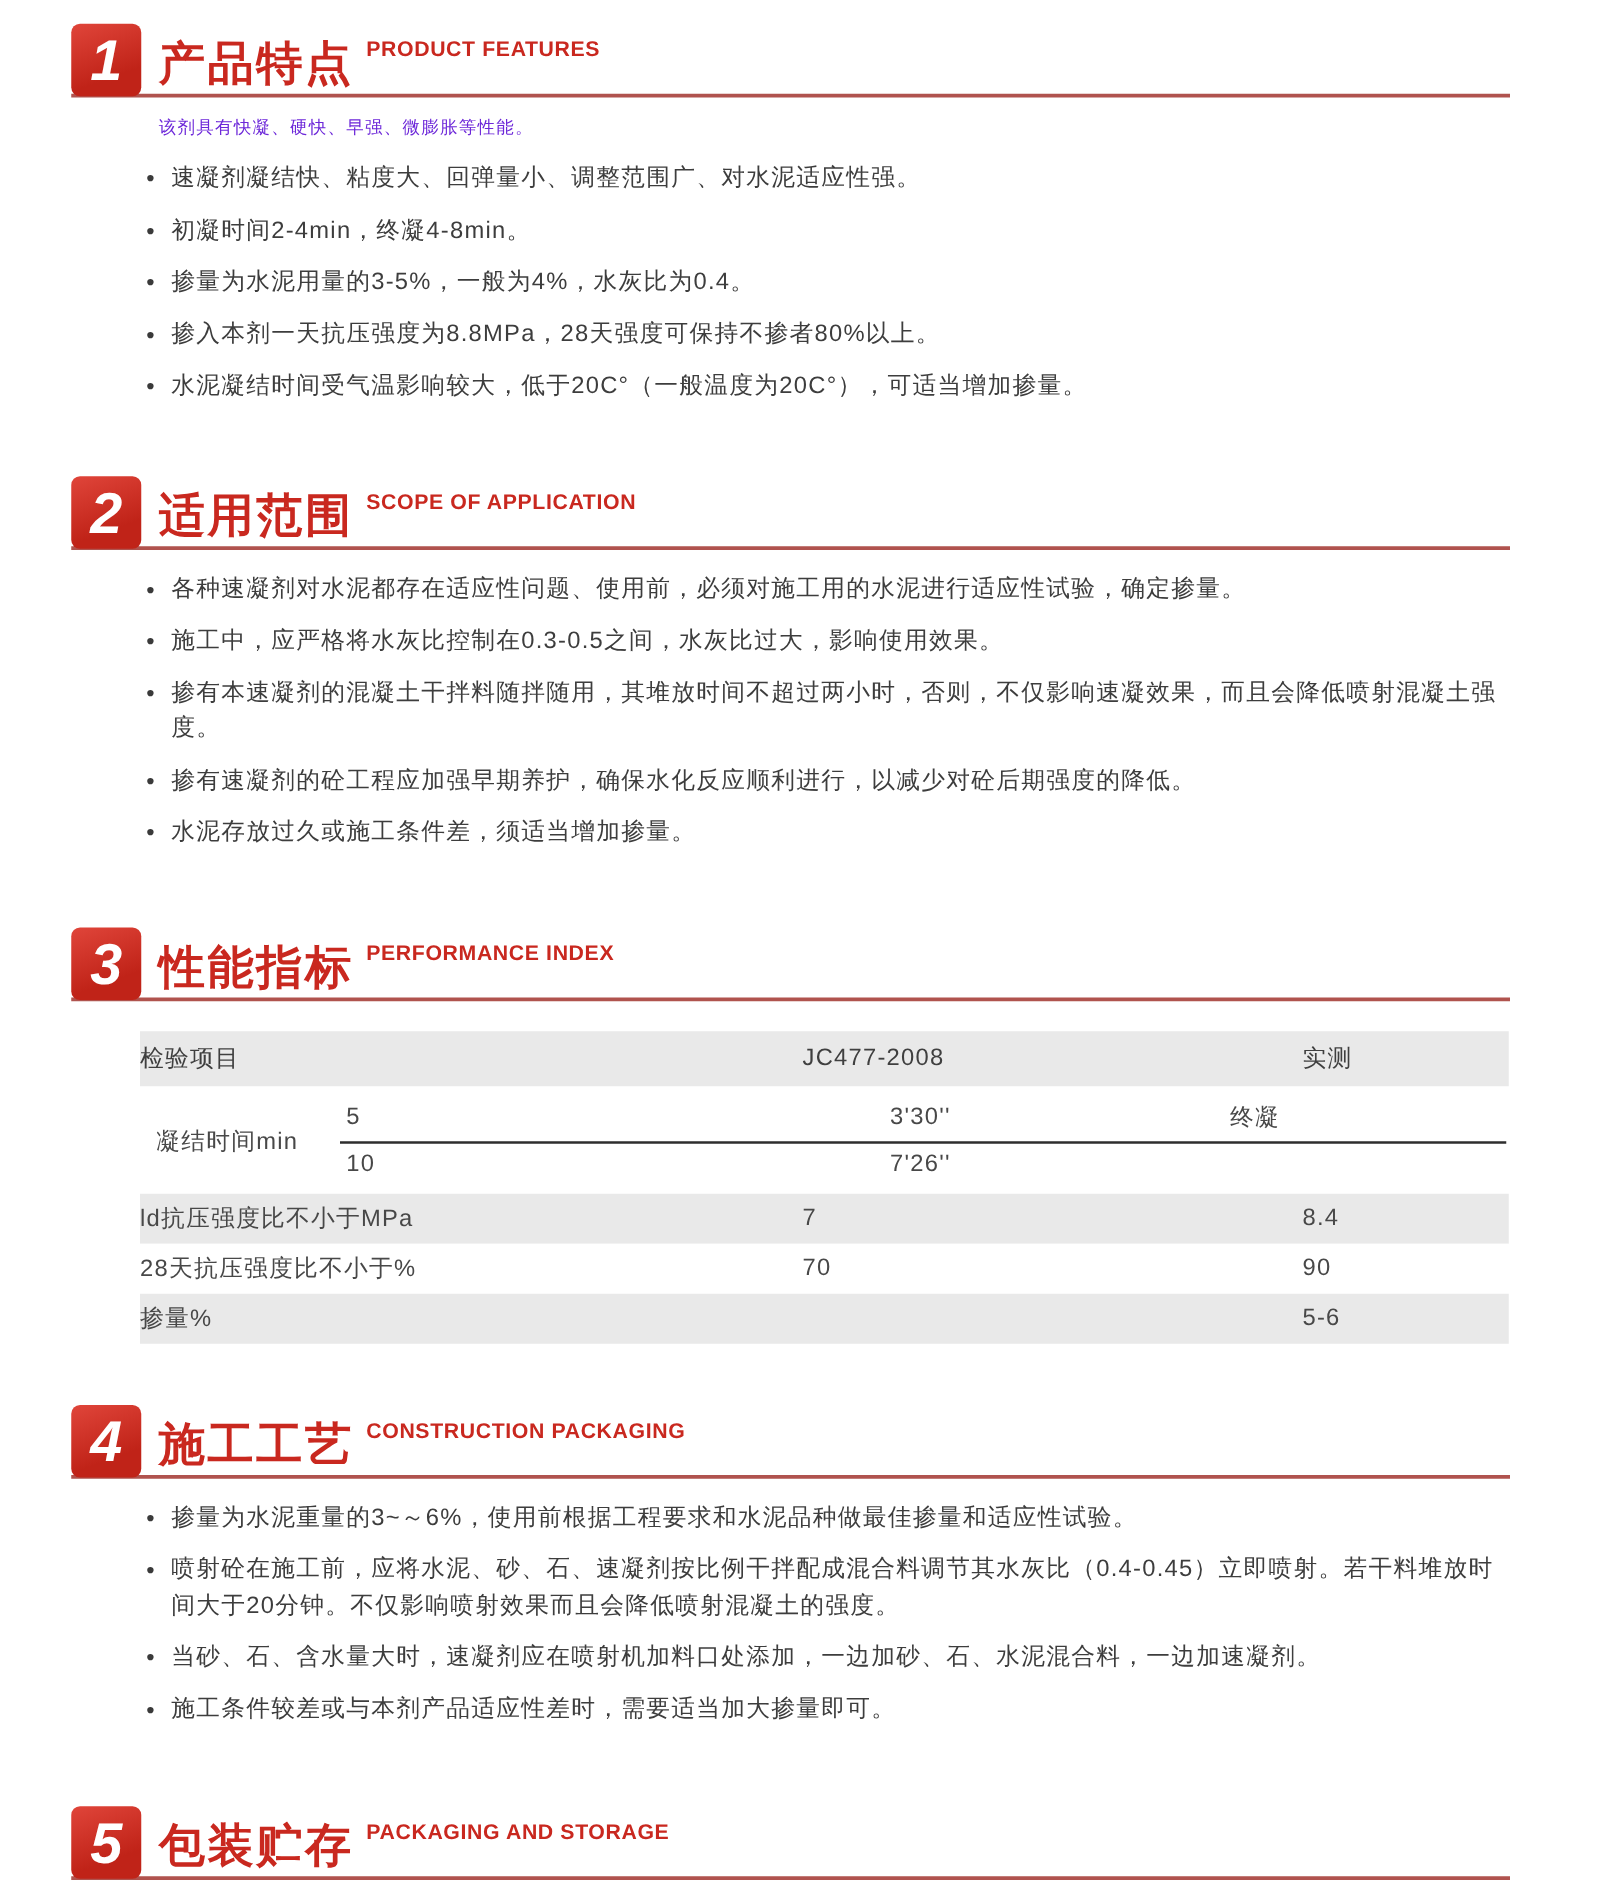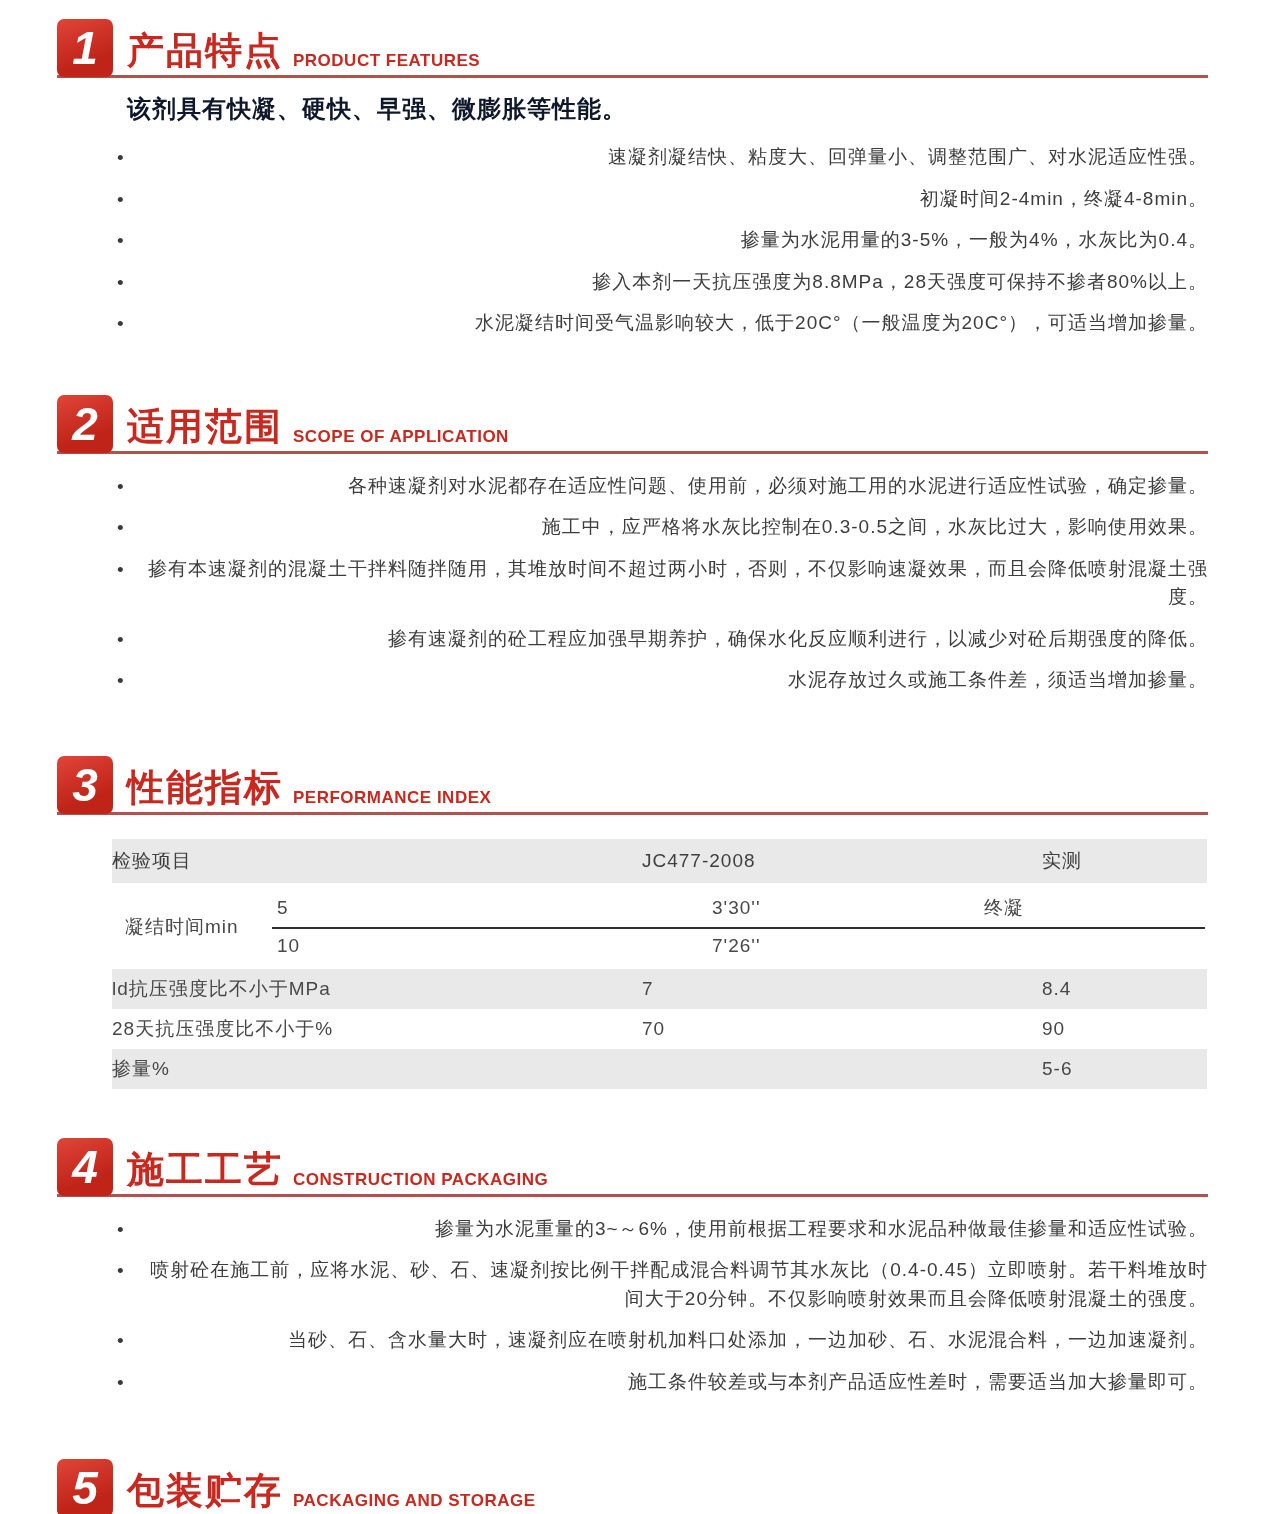--- a/index.html
+++ b/index.html
@@ -49,36 +49,35 @@
     letter-spacing:2px;
     margin-left:14px;
     line-height:1.05;
     padding-bottom:4px;
   }
   .title-en{
     color:var(--red);
     font-size:17px;
     font-weight:bold;
     margin-left:10px;
-    padding-bottom:4px;
+    padding-bottom:25px;
     letter-spacing:0.5px;
   }
 
   
   .intro{
     margin:15px 0 10px 70px;
-    font-size:24px;
-    font-weight:bold;
-    color:#0f172a;
+    font-size:14px;
+    font-weight:normal;
+    color:#6d28d9;
     letter-spacing:1px;
   }
   ul.bullets{
     list-style:none;
     margin:18px 0 0 60px;
-    text-align:right;
   }
   ul.bullets li{
     position:relative;
     padding-left:20px;
     font-size:19px;
     line-height:1.5;
     letter-spacing:1px;
     margin-bottom:13px;
     max-width:1100px;
   }

